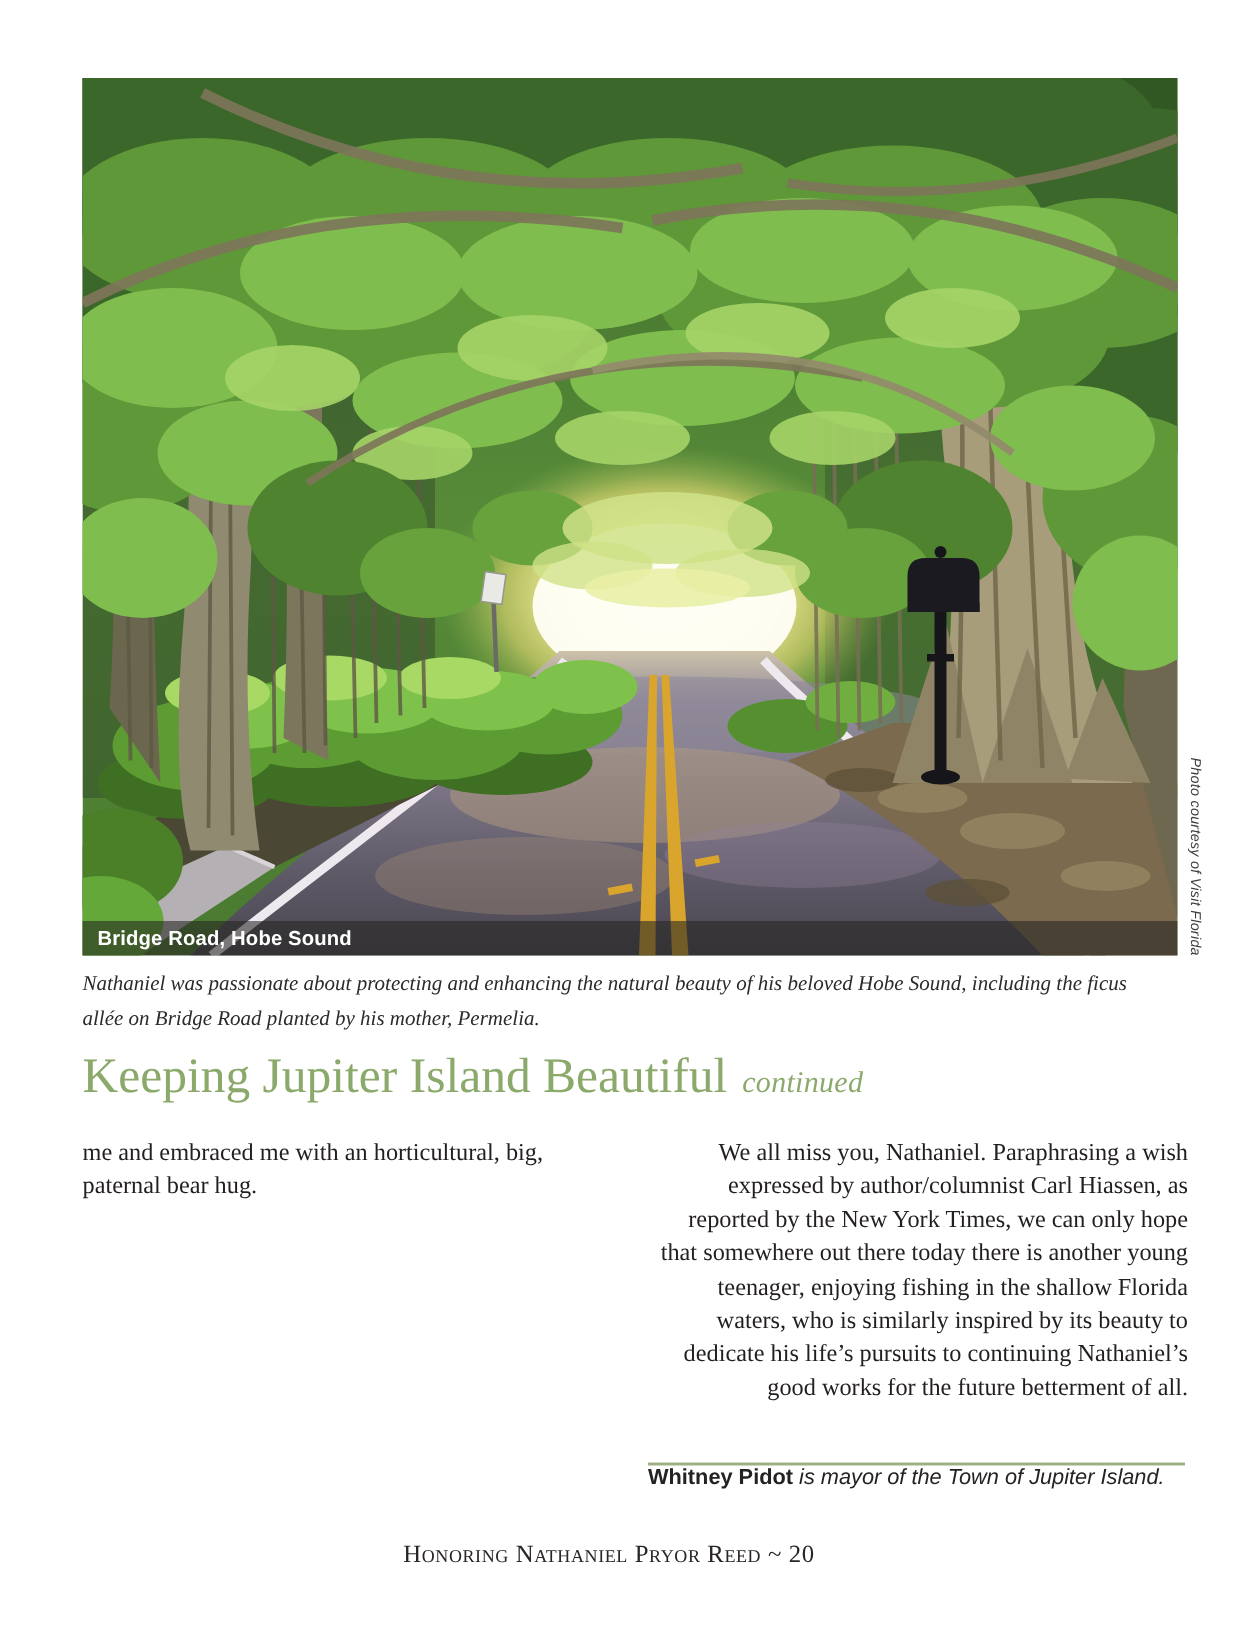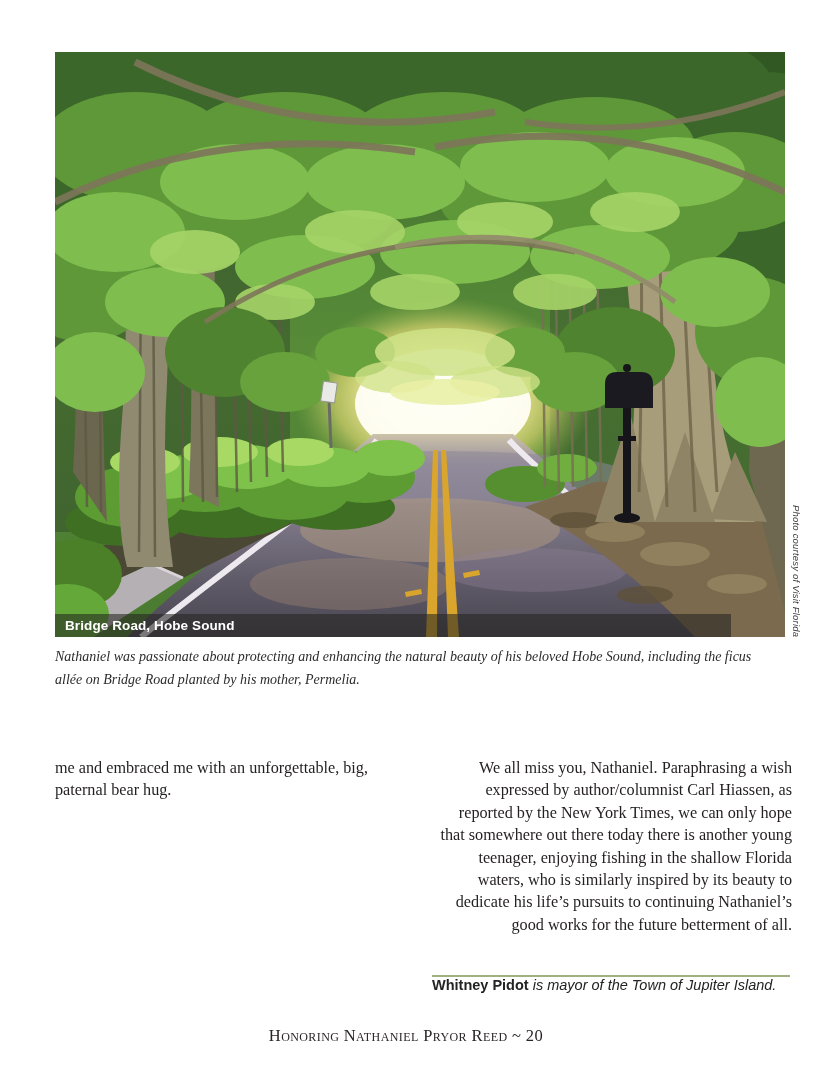--- a/index.html
+++ b/index.html
@@ -6,21 +6,21 @@
   .page{
     position:relative;width:840px;height:1085px;background:#ffffff;
     font-family:"Liberation Serif", serif;overflow:hidden;
   }
   .photo-wrap{
     position:absolute;left:55px;top:52px;width:730px;height:585px;
     overflow:visible;
   }
   .photo-wrap svg{display:block;width:730px;height:585px;}
   .photo-label-bar{
-    position:absolute;left:0;bottom:0;width:676px;height:23px;
+    position:absolute;left:0;bottom:0;width:730px;height:23px;
     background:rgba(38,38,34,0.58);
     display:flex;align-items:center;box-sizing:border-box;padding-left:10px;
   }
   .photo-label-bar span{
     font-family:"Liberation Sans", sans-serif;font-weight:bold;
     font-size:13.5px;color:#ffffff;letter-spacing:0.1px;
   }
   .photo-credit{
     position:absolute;right:-17px;bottom:0;
     writing-mode:vertical-rl;
@@ -271,23 +271,26 @@
     </svg>
 
     <div class="photo-label-bar">
       <span>Bridge Road, Hobe Sound</span>
     </div>
     <div class="photo-credit">Photo courtesy of Visit Florida</div>
   </div>
 
   <div class="photo-caption">Nathaniel was passionate about protecting and enhancing the natural beauty of his beloved Hobe Sound, including the ficus allée on Bridge Road planted by his mother, Permelia.</div>
 
+  <h1 class="article-title">
+    <span>Keeping Jupiter Island Beautiful</span><span class="cont">continued</span>
+  </h1>
 
   <div class="col col-left">
-    <p>me and embraced me with an unforgettable, big, paternal bear hug.</p>
+    <p>me and embraced me with an horticultural, big, paternal bear hug.</p>
   </div>
 
   <div class="col col-right">
     <p class="indent">We all miss you, Nathaniel. Paraphrasing a wish expressed by author/columnist Carl Hiassen, as reported by the New York Times, we can only hope that somewhere out there today there is another young teenager, enjoying fishing in the shallow Florida waters, who is similarly inspired by its beauty to dedicate his life’s pursuits to continuing Nathaniel’s good works for the future betterment of all.</p>
   </div>
 
   <div class="byline">
     <span class="name">Whitney Pidot</span><span class="rest"> is mayor of the Town of Jupiter Island.</span>
   </div>
 

